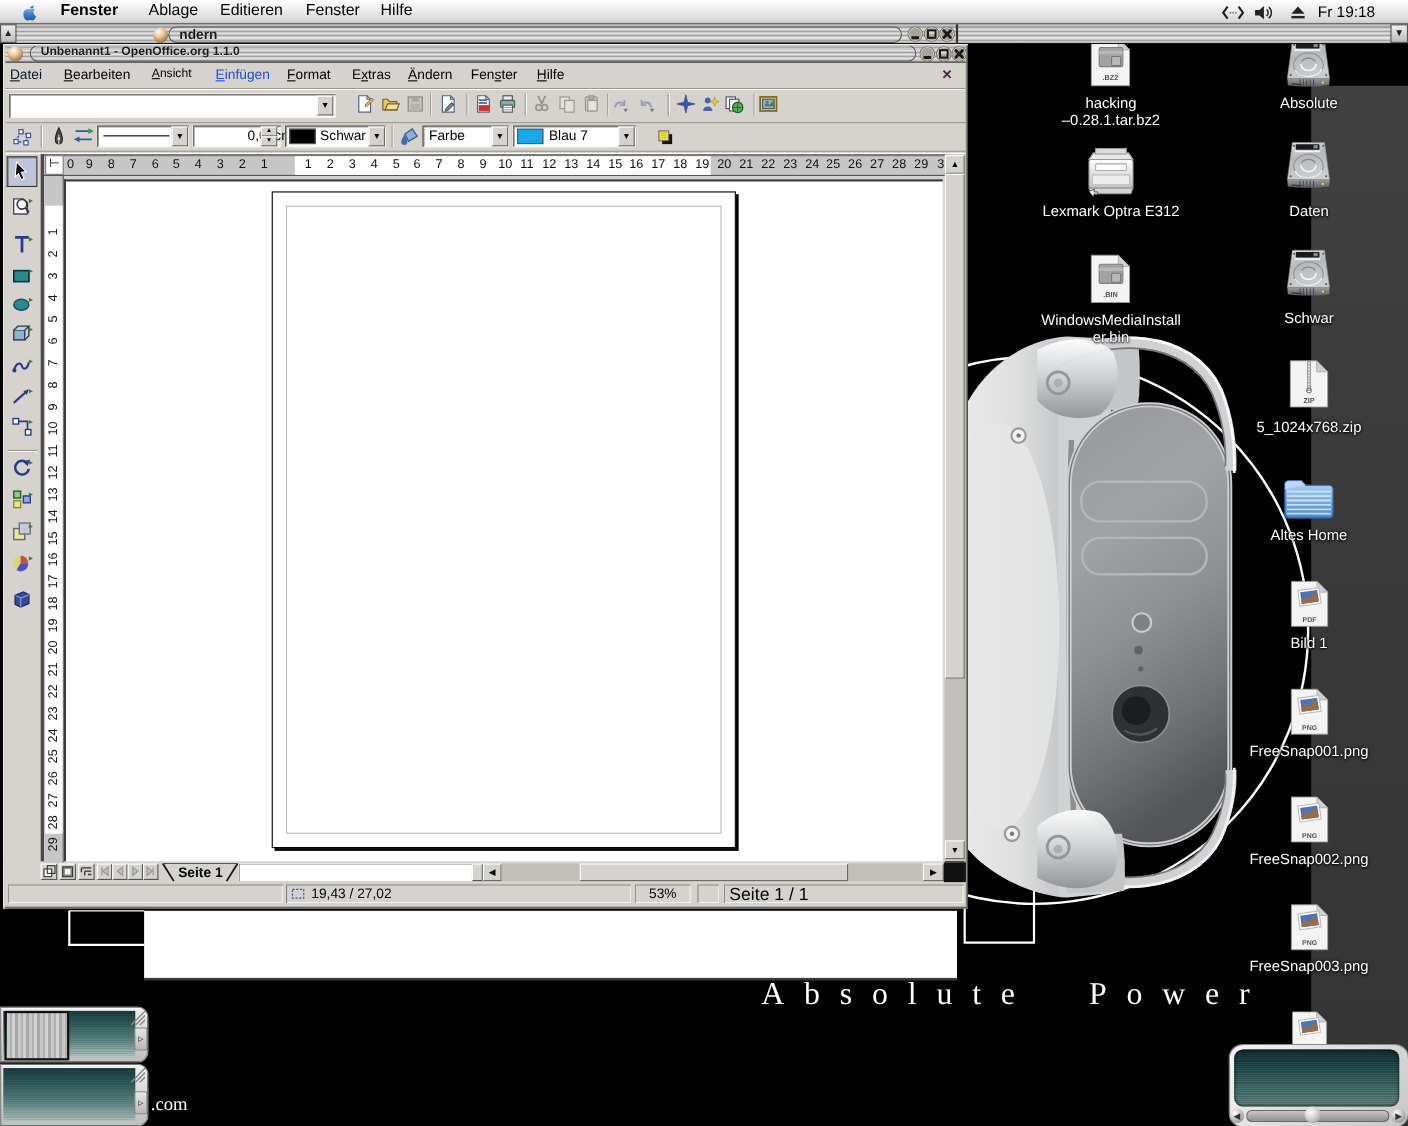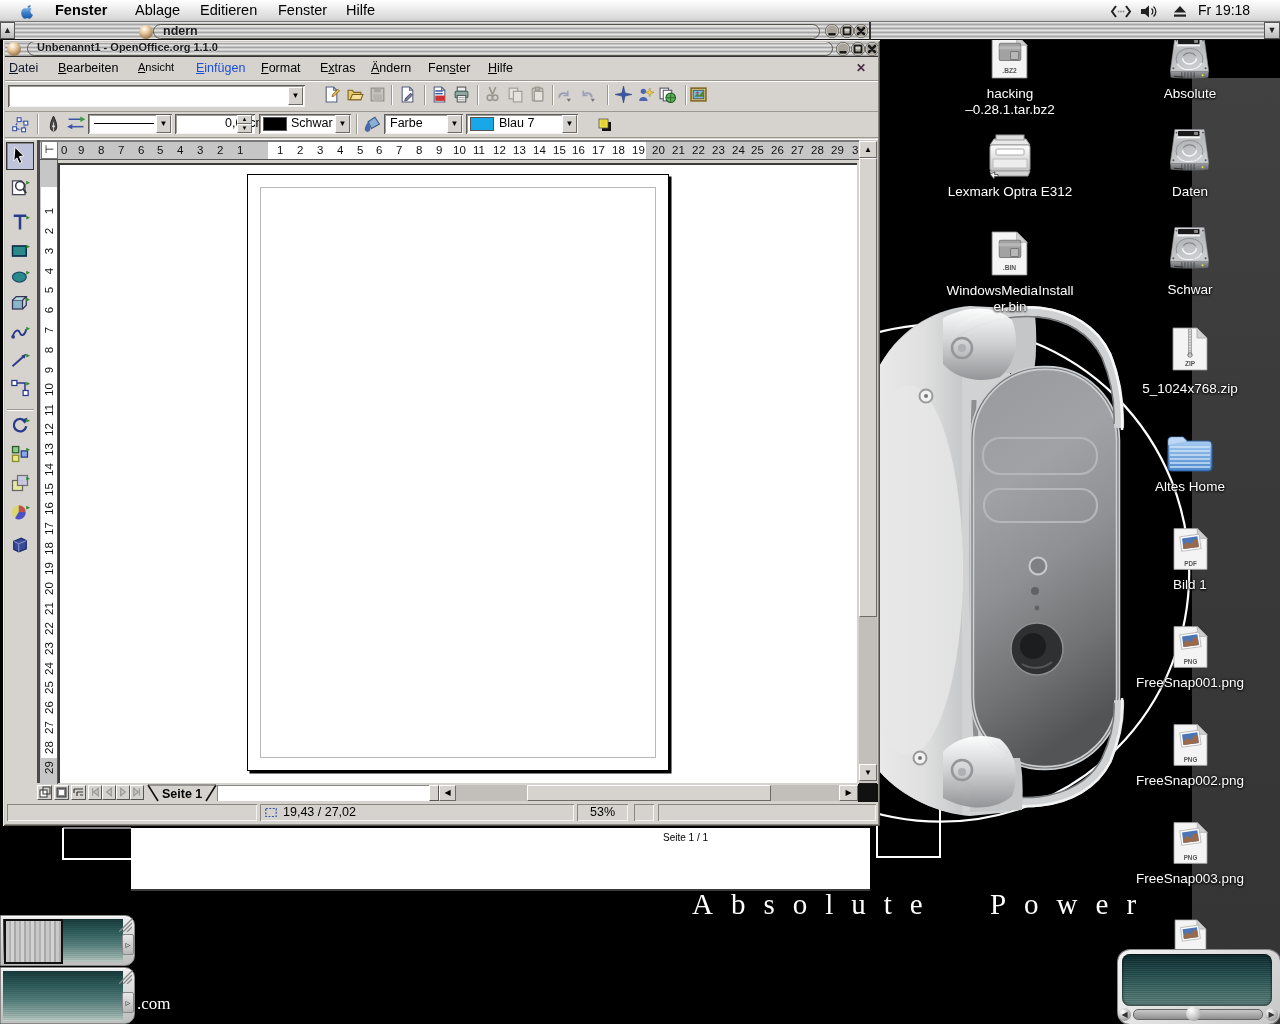--- a/index.html
+++ b/index.html
@@ -730,21 +730,21 @@
     <div style="position:absolute;left:4px;top:764px;width:250px;height:17px;box-shadow:inset 1px 1px 0 #8a8782,inset -1px -1px 0 #f4f3f1;"></div>
     <div style="position:absolute;left:257px;top:764px;width:314px;height:17px;box-shadow:inset 1px 1px 0 #8a8782,inset -1px -1px 0 #f4f3f1;"></div>
     <svg style="position:absolute;left:262px;top:767px;width:12px;height:11px;" viewBox="0 0 15 12">
       <rect x="1" y="1" width="13" height="10" fill="none" stroke="#3a55a8" stroke-width="1.5" stroke-dasharray="2.5,1.8"></rect>
     </svg>
     <div style="position:absolute;left:280px;top:765px;width:200px;height:16px;font-size:12.5px;color:#000;">19,43 / 27,02</div>
     <div style="position:absolute;left:574px;top:764px;width:51px;height:17px;box-shadow:inset 1px 1px 0 #8a8782,inset -1px -1px 0 #f4f3f1;"></div>
     <div style="position:absolute;left:574px;top:765px;width:51px;height:16px;font-size:12.5px;color:#000;text-align:center;">53%</div>
     <div style="position:absolute;left:631px;top:764px;width:20px;height:17px;box-shadow:inset 1px 1px 0 #8a8782,inset -1px -1px 0 #f4f3f1;"></div>
     <div style="position:absolute;left:655px;top:764px;width:218px;height:17px;box-shadow:inset 1px 1px 0 #8a8782,inset -1px -1px 0 #f4f3f1;"></div>
-    <div style="position:absolute;left:660px;top:765px;width:100px;height:16px;font-size:10px;color:#000;margin-top:27px;">Seite 1 / 1</div>
+    <div style="position:absolute;left:660px;top:765px;width:100px;height:16px;font-size:16px;color:#000;">Seite 1 / 1</div>
     <div style="position:absolute;left:0px;top:0px;width:877px;height:786px;box-shadow:inset 1px 1px 0 #f0efed,inset -1px -1px 0 #55524e,inset 2px 2px 0 #c8c5c0,inset -2px -2px 0 #8a8782;pointer-events:none;"></div>
   </div>
 <div style="position:absolute;left:0px;top:0px;width:1280px;height:22px;background:linear-gradient(180deg,#ffffff,#ececec 45%,#d8d8d8 90%,#c8c8c8);border-bottom:1px solid #777;">
     <svg style="position:absolute;left:18px;top:2px;width:18px;height:19px;" viewBox="0 0 16 17">
 <defs>
         <linearGradient id="ap" x1="0" y1="0" x2="0" y2="1">
           <stop offset="0" stop-color="#7db2e8"></stop>
           <stop offset="0.5" stop-color="#3a7cc8"></stop>
           <stop offset="1" stop-color="#1a5aa8"></stop>
         </linearGradient>

